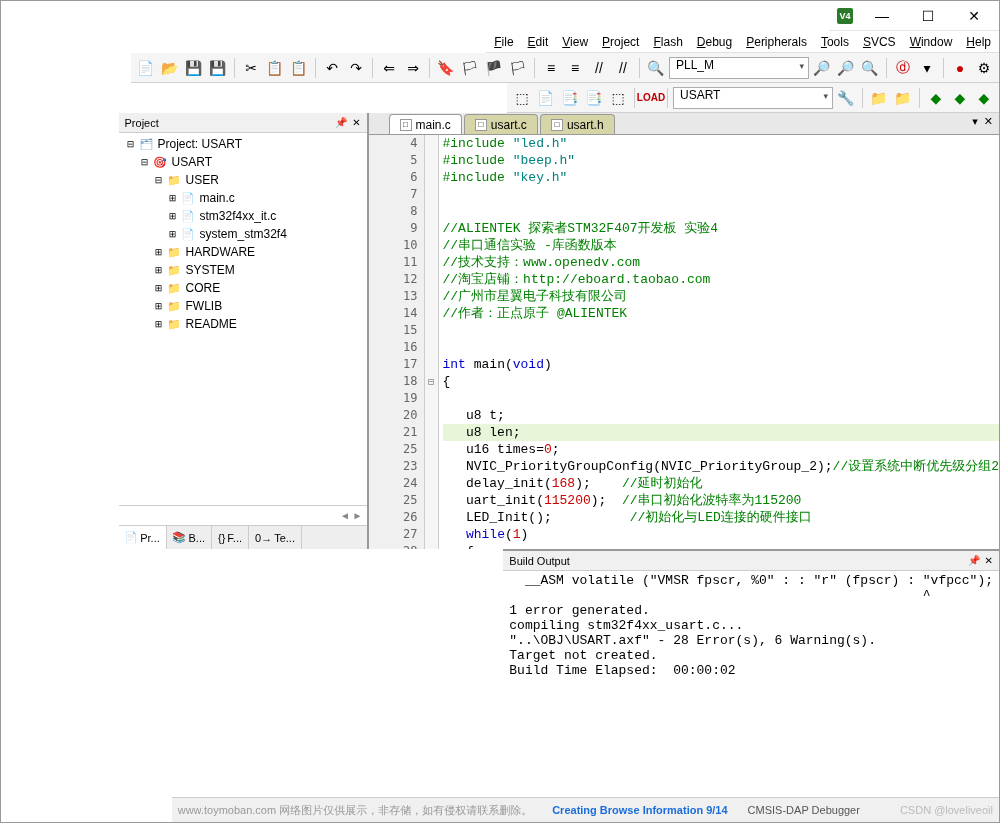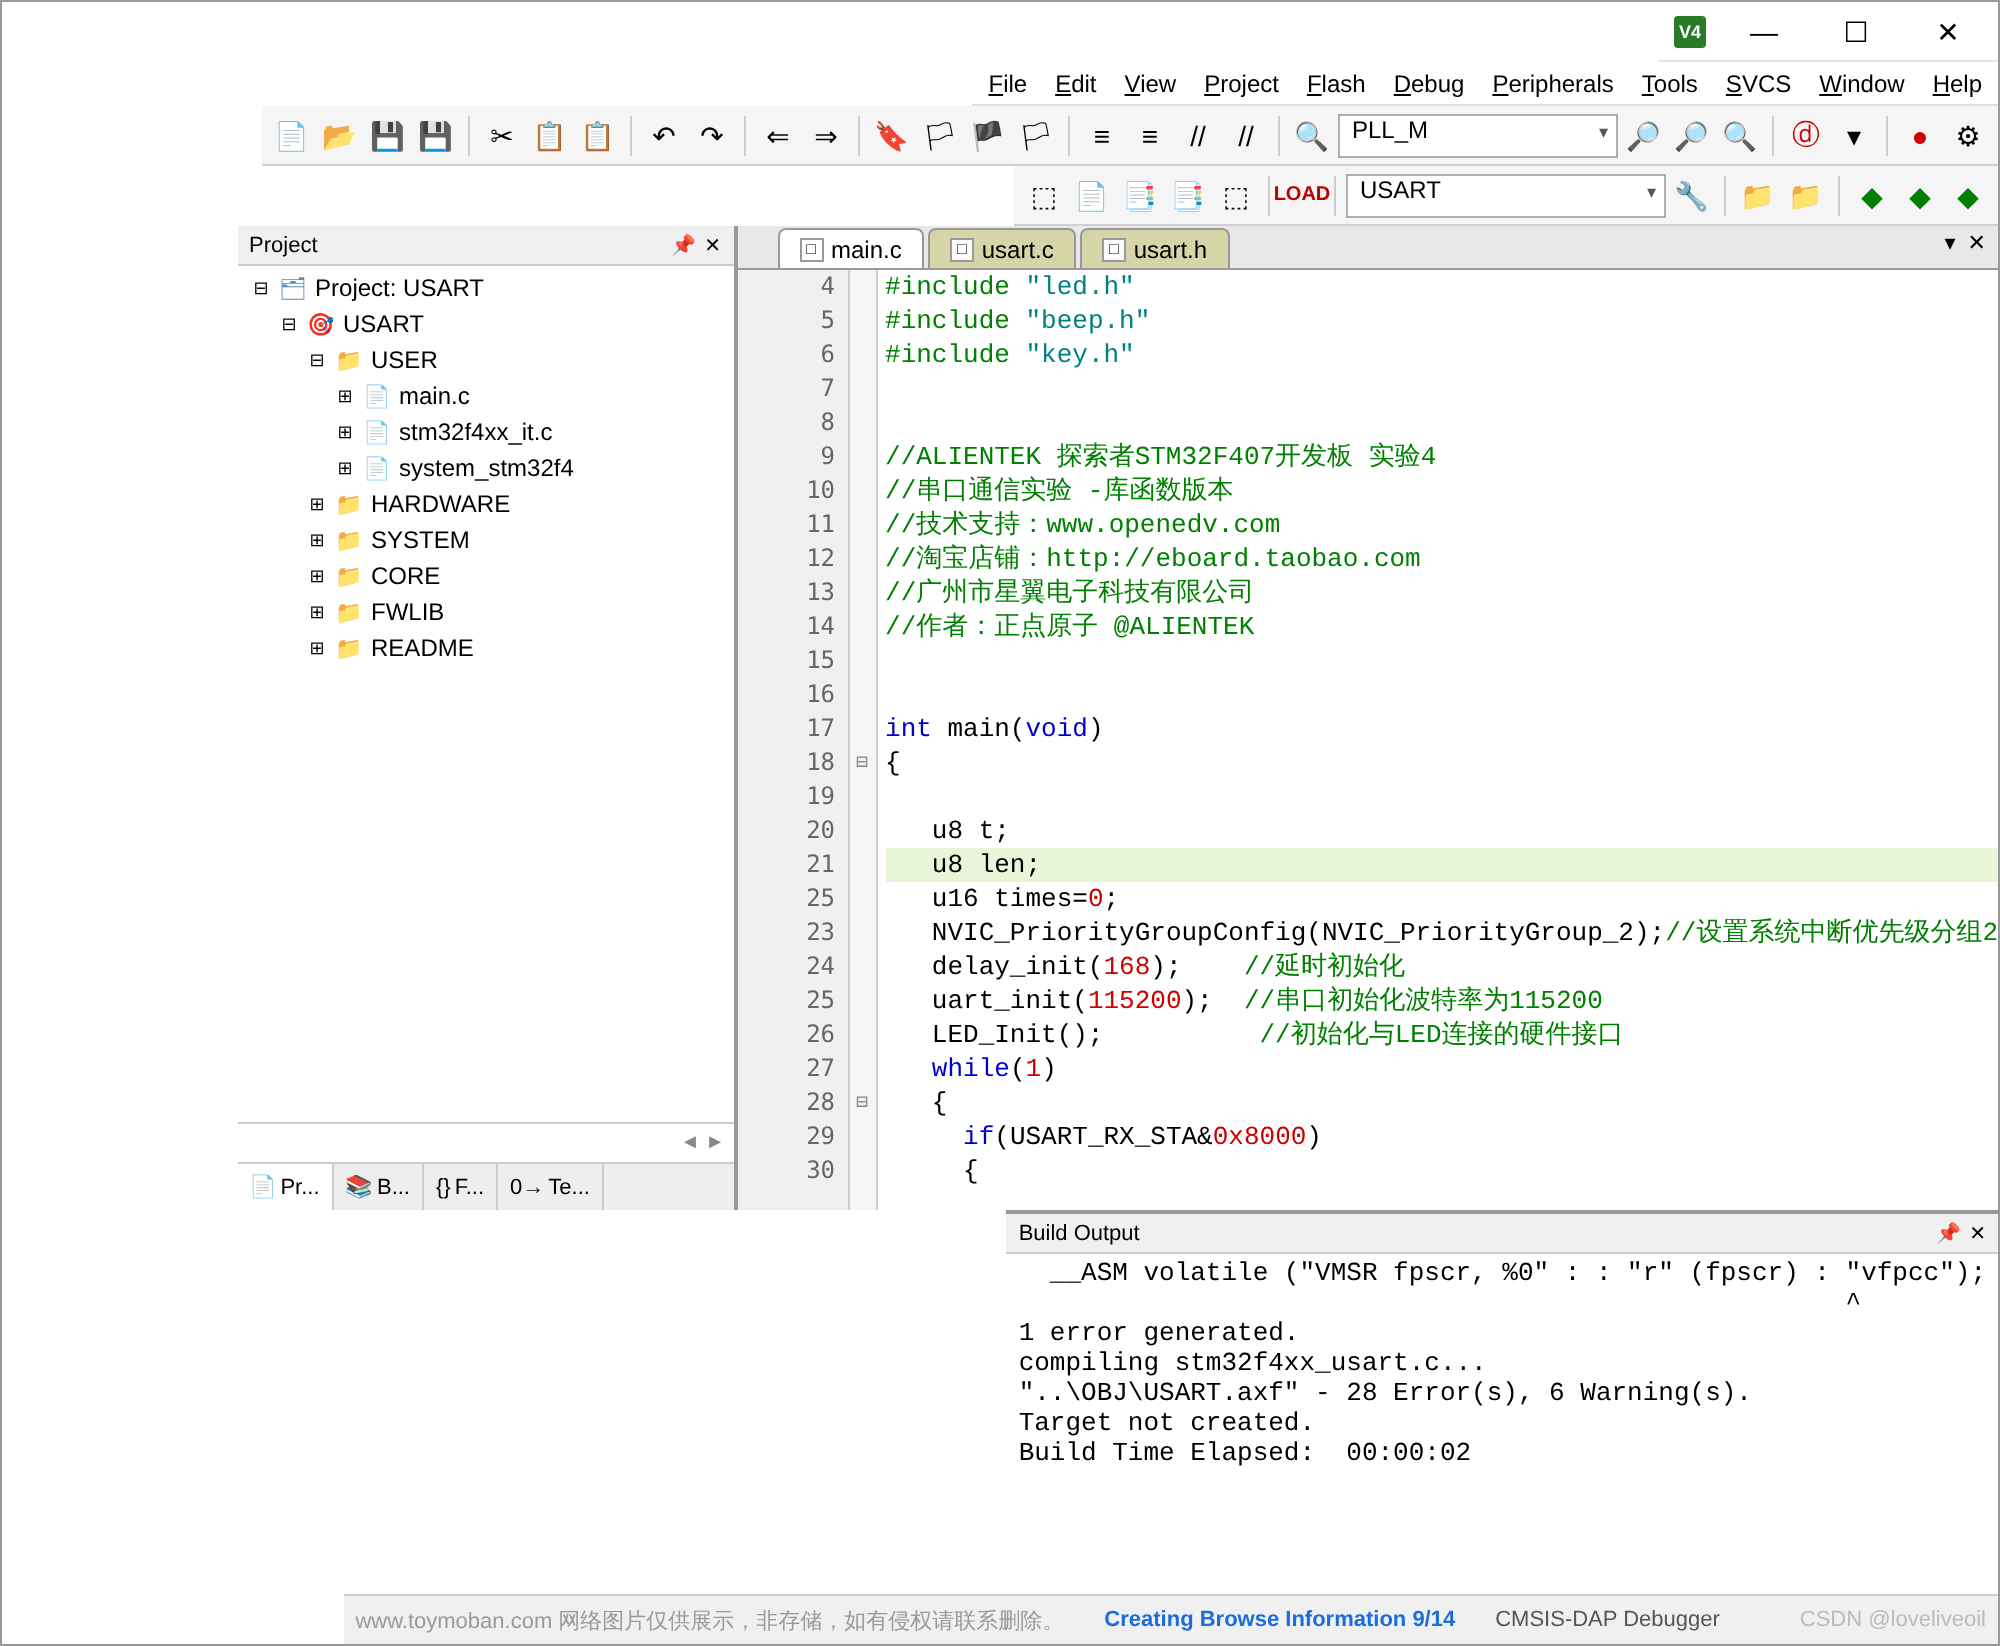--- a/index.html
+++ b/index.html
@@ -46,21 +46,21 @@
 .gutter { width: 56px; background: #f0f0f0; border-right: 1px solid #ccc; text-align: right; padding-right: 6px; font-family: Consolas, monospace; font-size: 12px; color: #666; }
 .fold-col { width: 14px; background: #f5f5f5; border-right: 1px solid #ccc; font-family: Consolas, monospace; font-size: 10px; text-align: center; color: #888; }
 .code { flex: 1; font-family: Consolas, "Courier New", monospace; font-size: 13px; overflow: auto; white-space: pre; line-height: 17px; padding-left: 4px; }
 .gutter .ln, .fold-col .fl { height: 17px; line-height: 17px; }
 .hl-line { background: #e8f5d8; }
 .kw { color: #0000cc; font-weight: normal; }
 .pp { color: #008000; }
 .str { color: #008080; }
 .num { color: #cc0000; }
 .cmt { color: #008000; }
-.build-panel { border-top: 2px solid #999; display: flex; flex-direction: column; height: 192px; }
+.build-panel { border-top: 2px solid #999; display: flex; flex-direction: column; height: 248px; }
 .build-body { flex: 1; font-family: Consolas, "Courier New", monospace; font-size: 13px; padding: 2px 6px; overflow: auto; background: #fff; white-space: pre; }
 .statusbar { height: 22px; background: #f0f0f0; border-top: 1px solid #ccc; display: flex; align-items: center; font-size: 11px; padding: 12px 6px; }
 .status-left { flex: 1; color: #999; }
 .status-mid { color: #1a6ddb; font-weight: bold; margin: 0 20px; }
 .status-right { color: #555; margin-right: 20px; }
 .status-wm { color: #bbb; margin-left: 20px; }
 </style>
 </head>
 <body>
 

